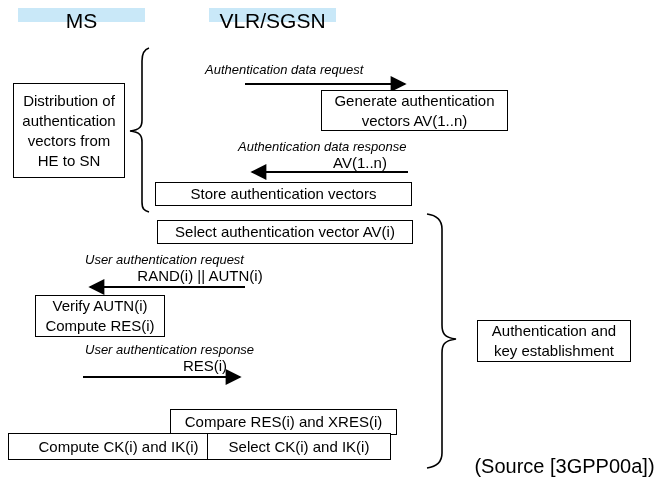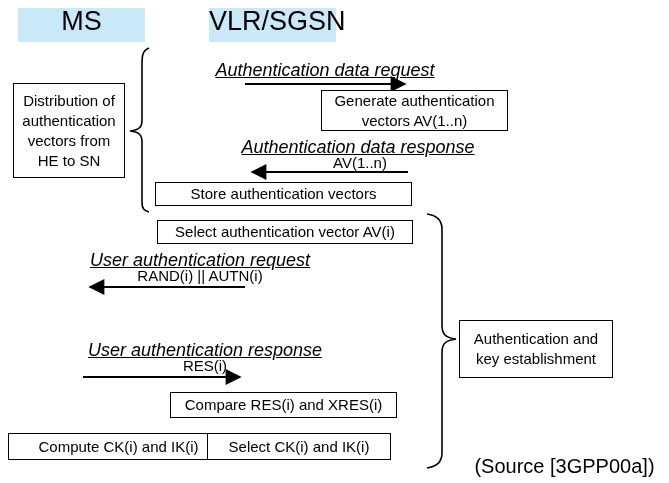--- a/index.html
+++ b/index.html
@@ -1,33 +1,32 @@
 <!DOCTYPE html>
 <html style="--header-bg: #C9E8F8;"><head>
 <meta charset="utf-8">
 <style>
   html,body { margin:0; padding:0; background:#ffffff; }
   #canvas {
     position:relative; width:669px; height:483px; background:#fff;
     font-family:"Liberation Sans", sans-serif; color:#000; overflow:hidden;
   }
   .hdr {
-    position:absolute; height:34px; line-height:26px; text-align:center;
-    font-size:27px; background:var(--header-bg,#C9E8F8);
+    position:absolute; height:14px; line-height:26px; text-align:center;
+    font-size:21px; background:var(--header-bg,#C9E8F8);
   }
   .pbox {
     position:absolute; border:1.5px solid #000; background:#fff;
     display:flex; align-items:center; justify-content:center;
     text-align:center; font-size:15px; line-height:20px; white-space:pre-line;
     box-sizing:border-box;
   }
   .msg-label {
-    position:absolute; font-style:italic; font-size:18px; line-height:16px;
-    text-align:center;
-    text-decoration:underline;
+    position:absolute; font-style:italic; font-size:13px; line-height:16px;
+    text-align:left;
   }
   .msg-payload {
     position:absolute; font-size:15px; line-height:16px; text-align:center;
   }
   .source-note {
     position:absolute; font-size:20px; line-height:24px; text-align:center;
   }
   svg.overlay { position:absolute; left:0; top:0; pointer-events:none; }
 </style>
 </head>
@@ -66,21 +65,23 @@
   <div class="msg-payload" style="left:85px; top:358px; width:240px">RES(i)</div>
 
   <div class="pbox" style="left:13px; top:83px; width:112px; height:95px">Distribution of
 authentication
 vectors from
 HE to SN</div>
   <div class="pbox" style="left:321px; top:90px; width:187px; height:41px">Generate authentication
 vectors AV(1..n)</div>
   <div class="pbox" style="left:155px; top:182px; width:257px; height:24px">Store authentication vectors</div>
   <div class="pbox" style="left:157px; top:220px; width:256px; height:24px">Select authentication vector AV(i)</div>
-  <div class="pbox" style="left:170px; top:392px; width:227px; height:26px">Compare RES(i) and XRES(i)</div>
+  <div class="pbox" style="left:35px; top:295px; width:130px; height:42px">Verify AUTN(i)
+Compute RES(i)</div>
+  <div class="pbox" style="left:170px; top:409px; width:227px; height:26px">Compare RES(i) and XRES(i)</div>
   <div class="pbox" style="left:8px; top:433px; width:221px; height:27px">Compute CK(i) and IK(i)</div>
   <div class="pbox" style="left:207px; top:433px; width:184px; height:27px">Select CK(i) and IK(i)</div>
-  <div class="pbox" style="left:459px; top:320px; width:154px; height:58px">Authentication and
+  <div class="pbox" style="left:477px; top:320px; width:154px; height:42px">Authentication and
 key establishment</div>
 
   <div class="source-note" style="left:462px; top:454px; width:205px">(Source [3GPP00a])</div>
 
 </div>
 
 </body></html>

